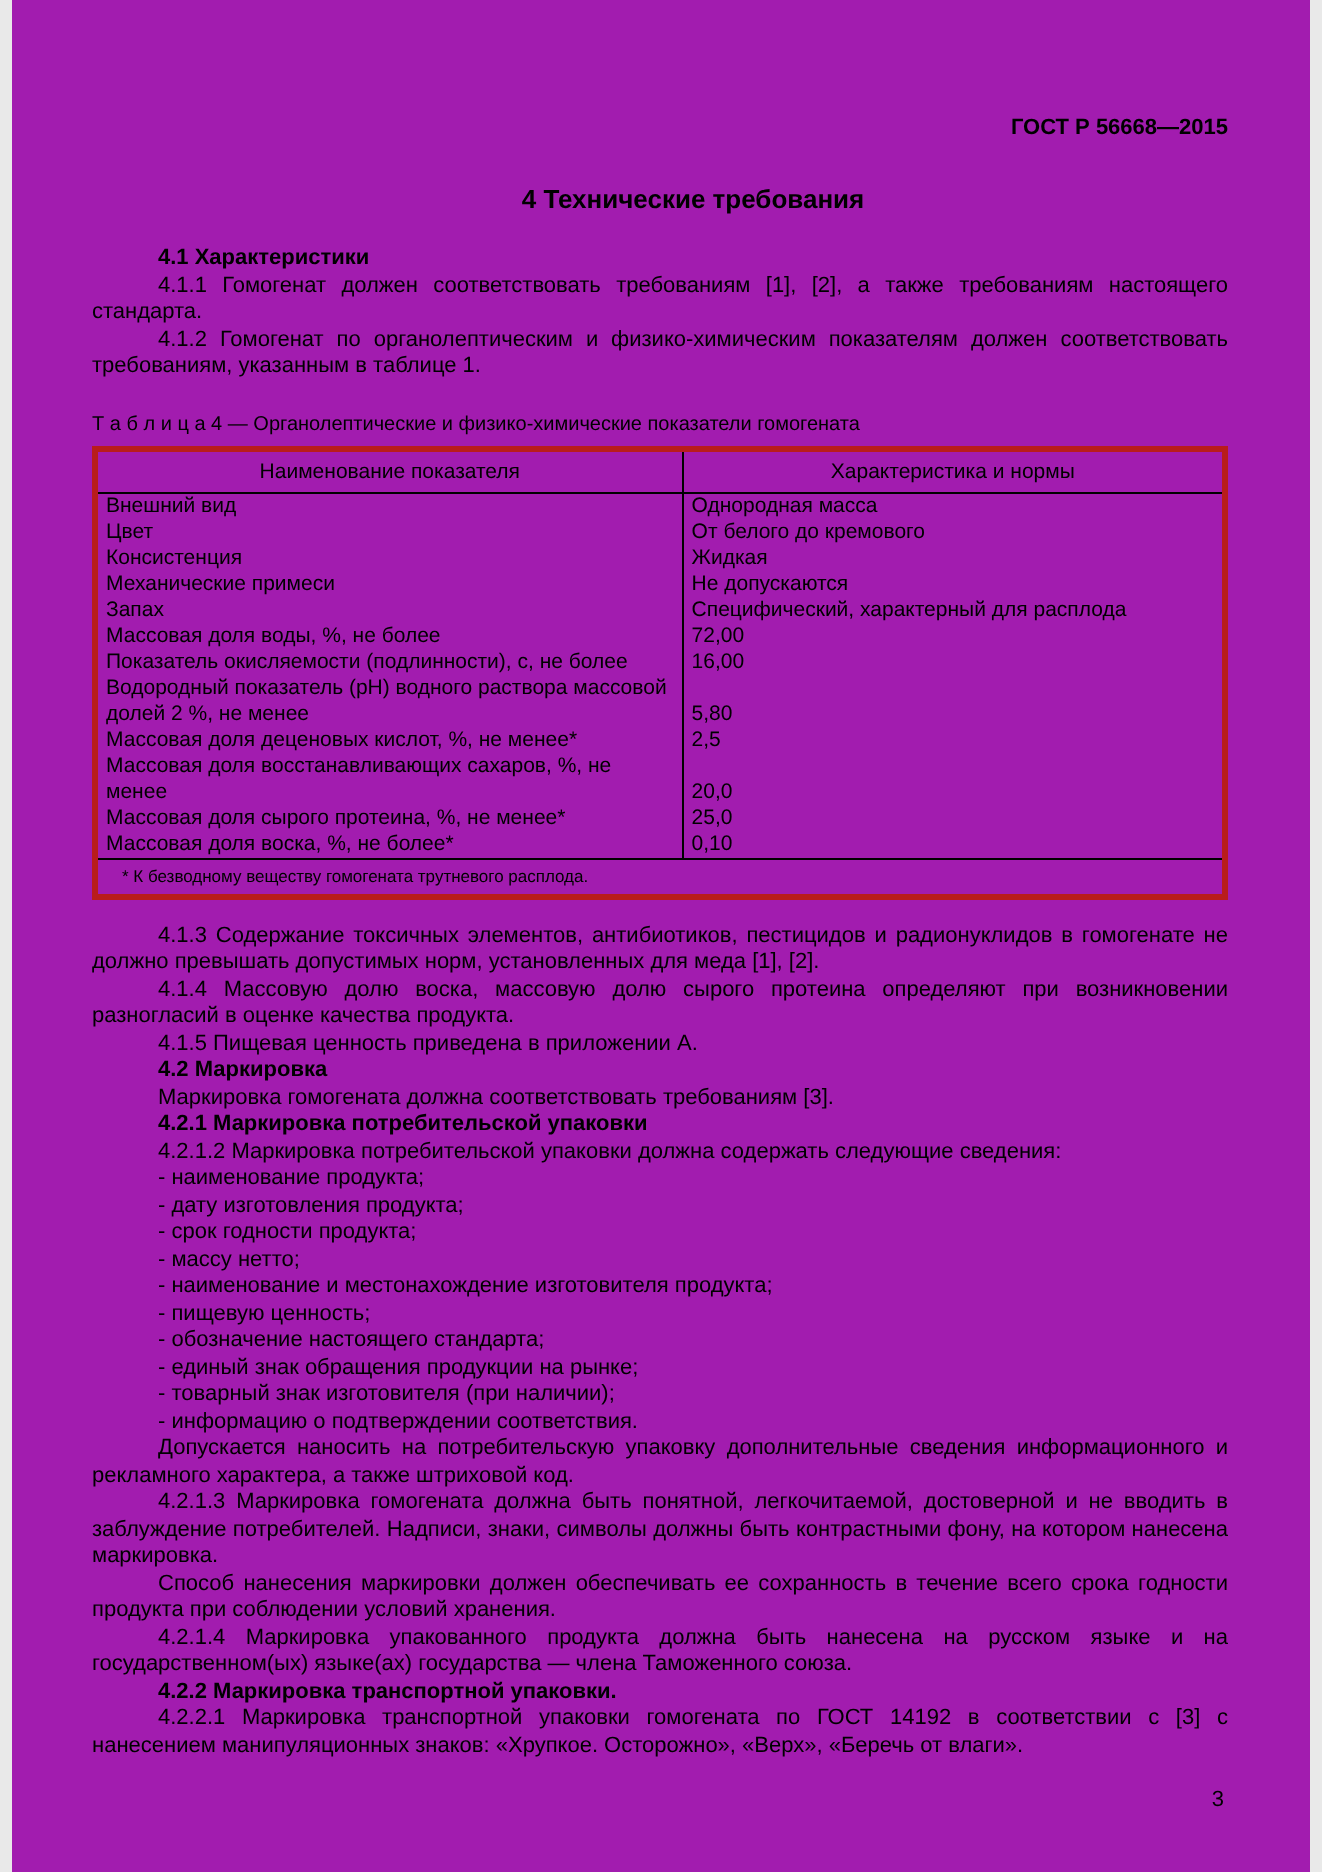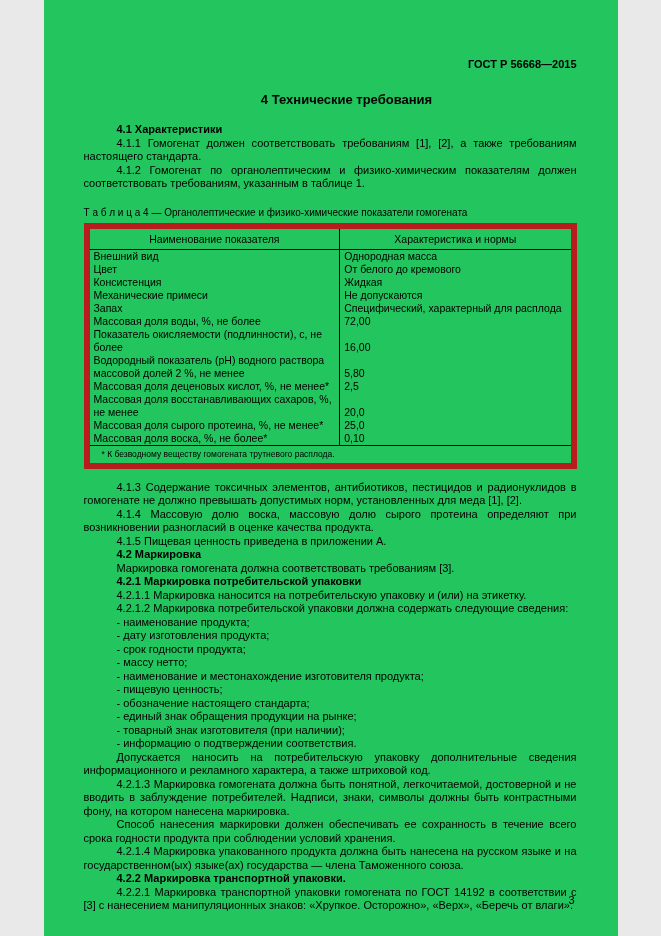--- a/index.html
+++ b/index.html
@@ -1,28 +1,28 @@
 <!DOCTYPE html>
 <html><head>
 <meta charset="utf-8">
 <style>
   * { margin:0; padding:0; box-sizing:border-box; }
   html,body { background:#e9e9e9; }
   body { font-family:"Liberation Sans", sans-serif; color:#000; }
   .page {
-    position:relative; width:574px; height:936px; background:#22c55e;
+    position:relative; width:649px; height:936px; background:#a21caf;
     margin:0 auto; padding:58px 41px 10px 40px; overflow:hidden;
   }
   .doc-header { text-align:right; font-size:11px; font-weight:bold; margin-bottom:22px; }
   .h-section { font-size:13px; font-weight:bold; margin:0 0 16px 0; text-indent:33px;text-align:center; }
   .h-sub { font-size:11px; font-weight:bold; text-indent:33px; line-height:13.5px; }
   p.body { font-size:11px; line-height:13.5px; text-align:justify; text-indent:33px; }
   .list-line { font-size:11px; line-height:13.5px; margin-left:33px; }
   .tbl-caption { font-size:10px; margin:16px 0 5px 0; }
-  table.gtable { width:100%; border-collapse:collapse; border:6px solid #b91c1c; font-size:10.5px; }
+  table.gtable { width:100%; border-collapse:collapse; border:3px solid #b91c1c; font-size:10.5px; }
   table.gtable th {
     border:1px solid #000; font-weight:normal; text-align:center;
     padding:4px 4px; font-size:10.5px;
   }
   table.gtable td.name  { border-left:1px solid #000; padding:0 4px; line-height:13px; }
   table.gtable td.value { border-left:1px solid #000; border-right:1px solid #000; text-align:left; vertical-align:bottom; line-height:13px; padding:0 4px; }
   table.gtable tr.footnote-row td {
     border-top:1px solid #000; font-size:8.5px; padding:3px 4px 4px 12px; line-height:10px;
   }
   .after-table { margin-top:12px; }
@@ -108,21 +108,20 @@
   </table>
 
   <p class="body after-table">4.1.3 Содержание токсичных элементов, антибиотиков, пестицидов и радионуклидов в гомогенате не должно превышать допустимых норм, установленных для меда [1], [2].</p>
   <p class="body">4.1.4 Массовую долю воска, массовую долю сырого протеина определяют при возникновении разногласий в оценке качества продукта.</p>
   <p class="body">4.1.5 Пищевая ценность приведена в приложении А.</p>
 
   <div class="h-sub">4.2 Маркировка</div>
   <p class="body">Маркировка гомогената должна соответствовать требованиям [3].</p>
 
   <div class="h-sub">4.2.1 Маркировка потребительской упаковки</div>
-  <p class="body">4.2.1.1 Маркировка наносится на потребительскую упаковку и (или) на этикетку.</p>
   <p class="body">4.2.1.2 Маркировка потребительской упаковки должна содержать следующие сведения:</p>
 
   <div>
       <div class="list-line">- наименование продукта;</div>
       <div class="list-line">- дату изготовления продукта;</div>
       <div class="list-line">- срок годности продукта;</div>
       <div class="list-line">- массу нетто;</div>
       <div class="list-line">- наименование и местонахождение изготовителя продукта;</div>
       <div class="list-line">- пищевую ценность;</div>
       <div class="list-line">- обозначение настоящего стандарта;</div>

